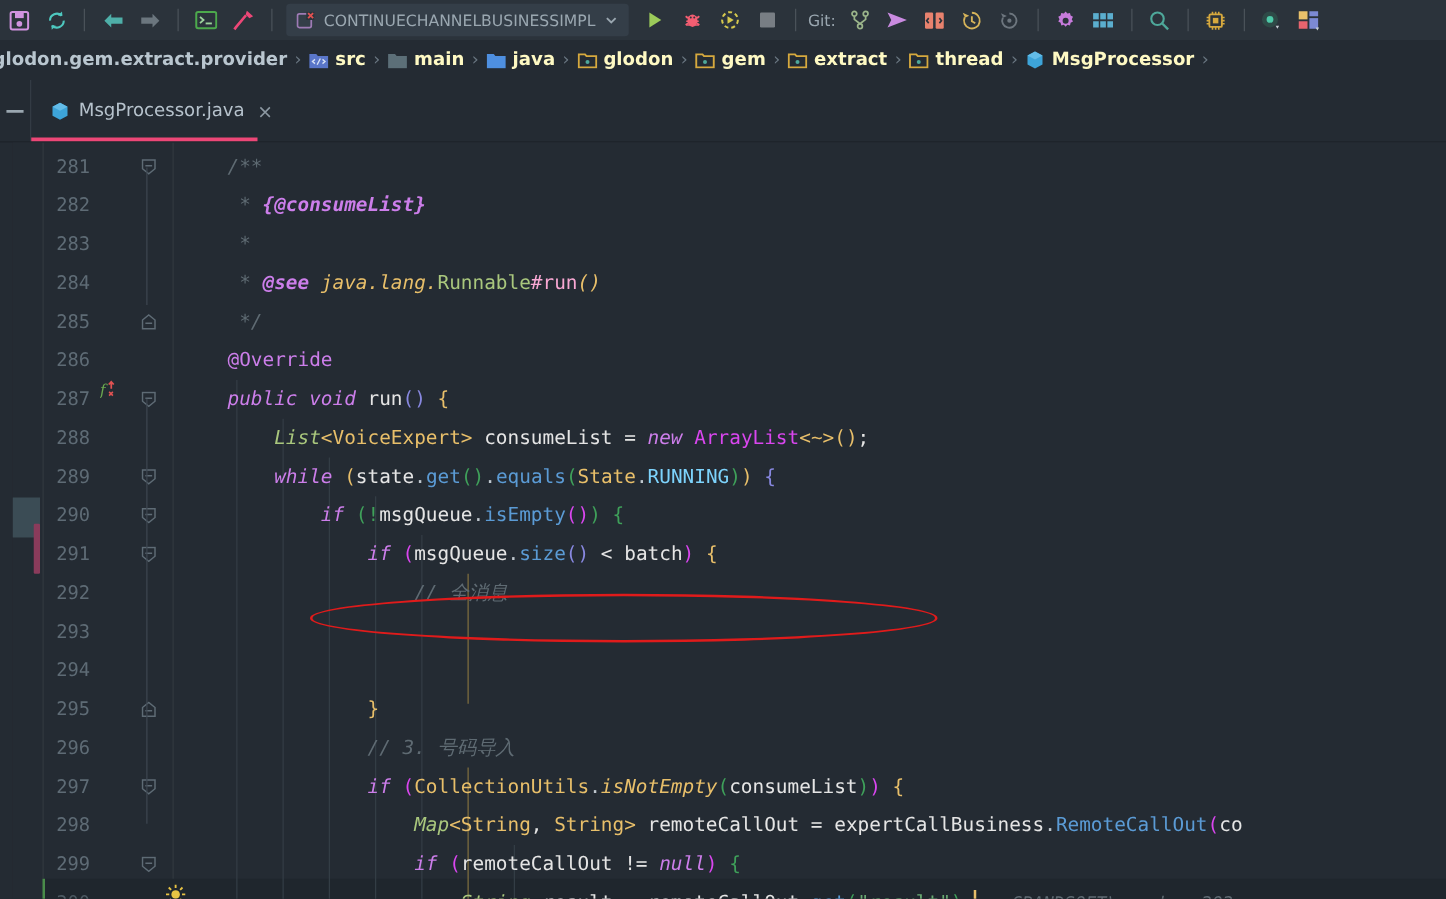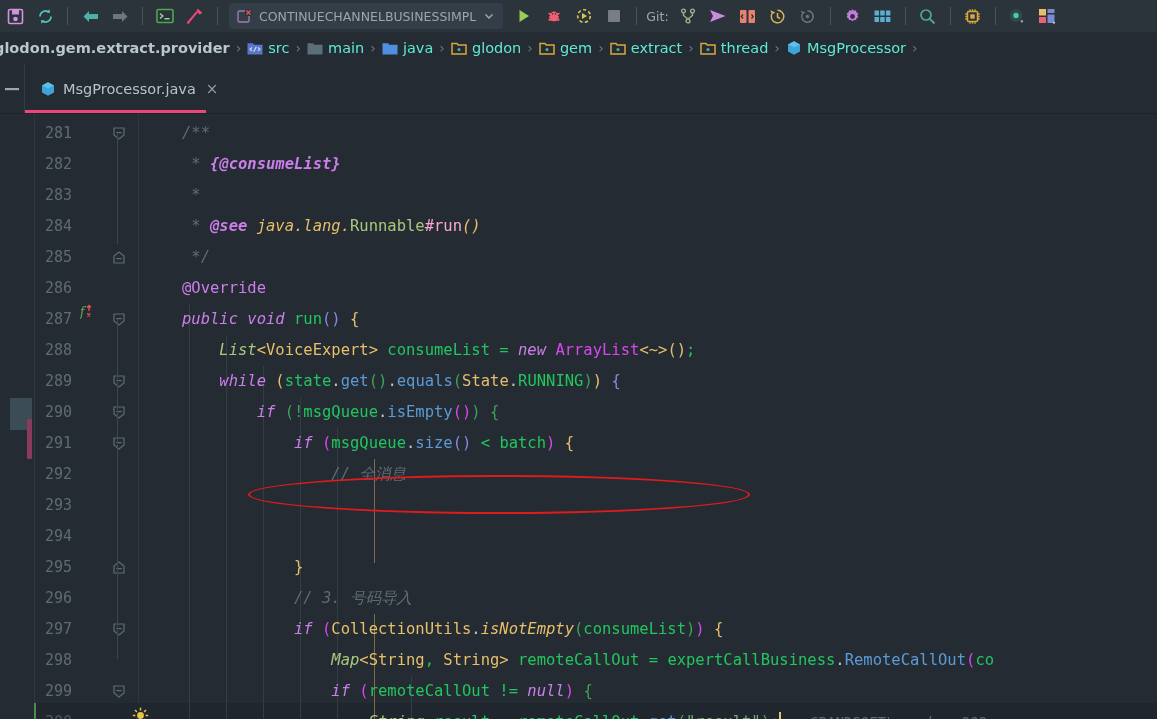--- a/index.html
+++ b/index.html
@@ -55,23 +55,24 @@
     background: #242B33;
     display: flex; align-items: center;
     padding-left: 0px;
     overflow: hidden;
   }
   .crumb {
     display: flex; align-items: center; gap: 5px;
     flex: 0 0 auto;
   }
   .crumb-text {
-    color: #5eead4; font-size: 14.5px;
+    color: #fef9c3; font-size: 14.5px;
     font-family: "DejaVu Sans", sans-serif;
     white-space: nowrap;
+    font-weight: bold;
   }
   .crumb-text.bold { font-weight: bold; color: #B9C6CF; }
   .crumb-sep {
     color: #6A7782; font-size: 14px; margin: 0 6px;
     flex: 0 0 auto;
   }
 
   
   #tabbar {
     position: absolute; top: 64px; left: 0;
@@ -171,29 +172,29 @@
   .cmt  { color: #5F6B73; font-style: italic; }
   .jdoc { color: #5F6B73; font-style: italic; }
   .jdtag{ color: #CC7EEA; font-weight: bold; font-style: italic; }
   .jdval{ color: #E8BF6A; font-style: italic; }
   .jdcls{ color: #A9C77D; }
   .jdmth{ color: #f9a8d4; }
   .typ  { color: #E8BF6A; }
   .typi { color: #A9C77D; font-style: italic; }
   .mth  { color: #5B9BD5; }
   .mthi { color: #E8BF6A; font-style: italic; }
-  .stat { color: #22c55e; }
+  .stat { color: #7dd3fc; }
   .par1 { color: #E8BF6A; }
   .par2 { color: #3FA05A; }
   .par3 { color: #8888E0; }
   .par4 { color: #d946ef; }
   .brc  { color: #E8BF6A; }
   .brc2 { color: #3FA05A; }
   .brc3 { color: #8888E0; }
-  .op   { color: #22c55e; }
+  .op   { color: #e5e5e5; }
   .str  { color: #6AAB73; }
   .gen  { color: #E8BF6A; }
   .hint { color: #5F6B73; font-style: italic; font-size: 14px; }
   .caret {
     display: inline-block; width: 2px; height: 18px;
     background: #E8BF6A; vertical-align: -3px;
   }
 
   
   #ellipse {

